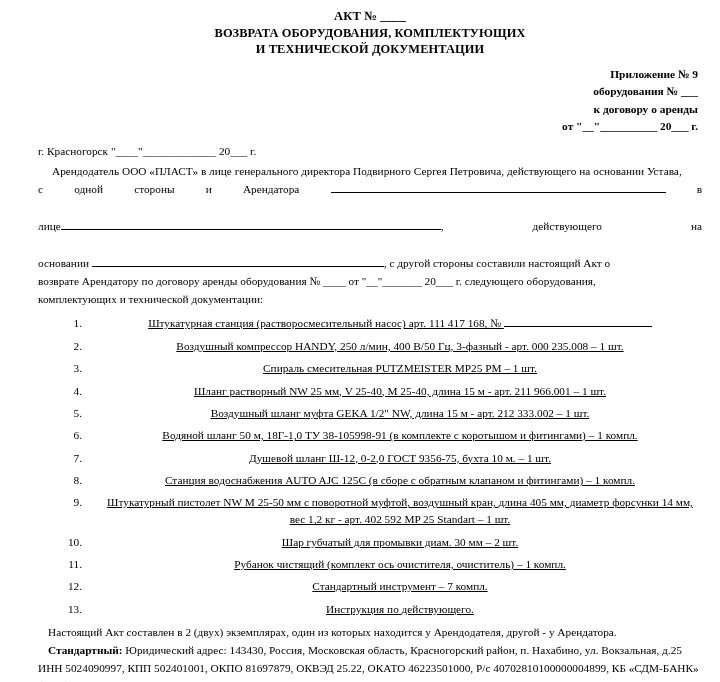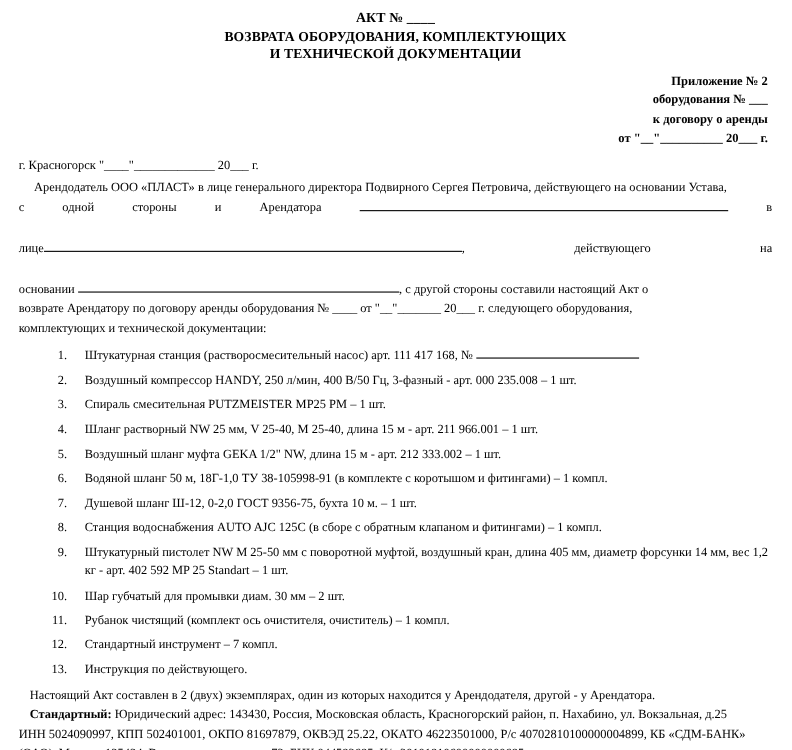--- a/index.html
+++ b/index.html
@@ -15,21 +15,21 @@
     color: #000000;
     font-size: 11.2px;
     line-height: 1.0;
     overflow: hidden;
   }
   .page {
     width: 720px;
     height: 682px;
     position: relative;
     box-sizing: border-box;
-    padding: 6px 18px 0 17px;
+    padding: 6px 18px 0 38px;
   }
 
   
   .title-block {
     text-align: center;
     font-weight: bold;
     font-size: 12.6px;
     line-height: 1.32;
     margin: 0;
     padding-top: 2px;
@@ -86,21 +86,22 @@
     font-size: 11.3px;
     line-height: 1.52;
     list-style: none;
     counter-reset: eq;
   }
   ol.equipment > li {
     counter-increment: eq;
     position: relative;
     margin-bottom: 5.2px;
     padding-left: 14px;
-    text-align: left;
+    text-align: center;
+    text-decoration: underline;
   }
   ol.equipment > li::before {
     content: counter(eq) ".";
     position: absolute;
     left: -22px;
     width: 20px;
     text-align: right;
   }
   ol.equipment > li.wide-num::before { left: -26px; width: 24px; }
   .line-blank {
@@ -125,21 +126,21 @@
 
 <div class="page">
 
   <div class="title-block">
     <span class="title-line">АКТ № ____</span>
     <span class="title-line small-caps-line">ВОЗВРАТА ОБОРУДОВАНИЯ, КОМПЛЕКТУЮЩИХ</span>
     <span class="title-line small-caps-line">И ТЕХНИЧЕСКОЙ ДОКУМЕНТАЦИИ</span>
   </div>
 
   <div class="appendix">
-    <span>Приложение № 2</span>
+    <span>Приложение № 9</span>
     <span>оборудования № ___</span>
     <span>к договору о аренды</span>
     <span>от "__"__________ 20___ г.</span>
   </div>
 
   <div class="city-line">г. Красногорск "____"_____________ 20___ г.</div>
 
   <div class="intro">
     <p class="indent">Арендодатель ООО «ПЛАСТ» в лице генерального директора Подвирного Сергея Петровича, действующего на основании Устава,</p>
     <p class="justify-force">

